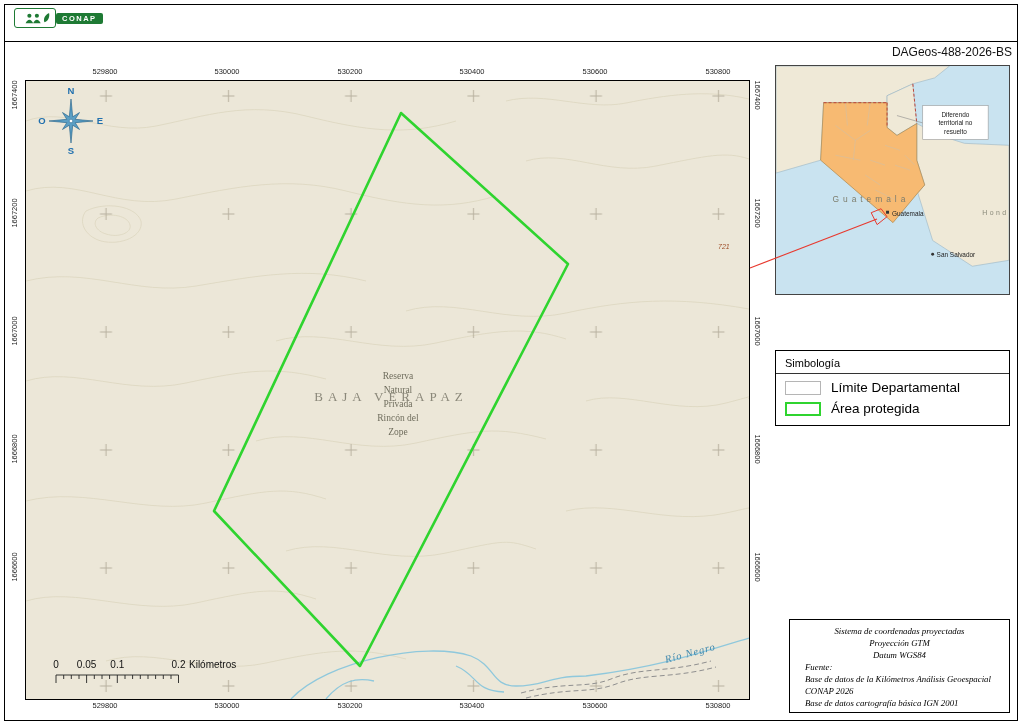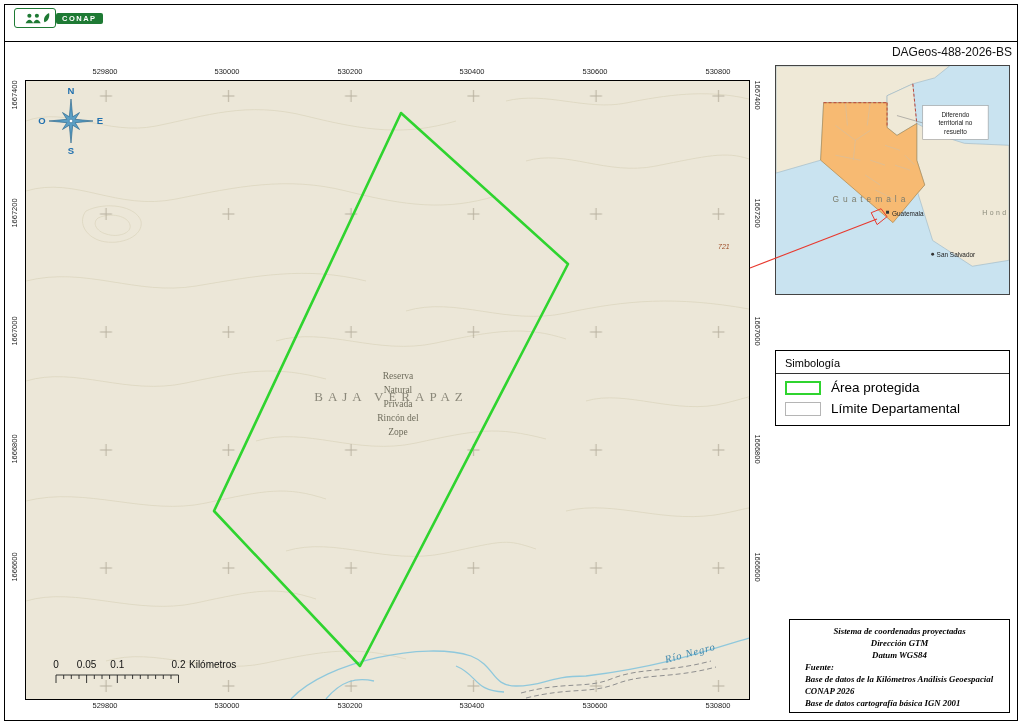--- a/index.html
+++ b/index.html
@@ -25,21 +25,21 @@
   .legend{position:absolute;left:775px;top:350px;width:235px;height:76px;
         border:1.3px solid #000;background:#fff;box-sizing:border-box;}
   .legend-title{font-size:11px;color:#000;padding:6px 0 4px 9px;}
   .legend-rule{border-top:1px solid #333;}
   .legend-item{display:flex;align-items:center;gap:10px;padding:6px 0 0 9px;font-size:13.5px;color:#000;}
   .swatch{width:36px;height:14px;background:#fff;display:inline-block;box-sizing:border-box;}
   .swatch-dept{border:1px solid #b5b5b5;}
   .swatch-prot{border:2.6px solid #2fd42f;}
   .credits{position:absolute;left:789px;top:619px;width:221px;height:94px;
         border:1.2px solid #000;background:#fff;box-sizing:border-box;
-        font-family:"Liberation Serif",serif;font-weight:bold;font-style:italic;
+        font-family:"Liberation Serif",serif;font-weight:normal;font-style:italic;
         font-size:8.8px;line-height:12px;color:#000;padding:5px 7px;}
   .c-center{text-align:center;}
   .c-left{text-align:left;margin-left:8px;}
   .overlay{position:absolute;left:0;top:0;width:1024px;height:726px;pointer-events:none;z-index:40;}
 </style>
 </head>
 <body>
 
 <div class="page">
 
@@ -210,32 +210,32 @@
   </div>
 
   <svg class="overlay">
     <line x1="877" y1="219" x2="750" y2="268" stroke="#e8392e" stroke-width="1.1"></line>
   </svg>
 
   <div class="legend">
     <div class="legend-title">Simbología</div>
     <div class="legend-rule"></div>
     <div class="legend-item">
+      <span class="swatch swatch-dept"></span>
+      <span>Límite Departamental</span>
+    </div>
+    <div class="legend-item">
       <span class="swatch swatch-prot"></span>
       <span>Área protegida</span>
     </div>
-    <div class="legend-item">
-      <span class="swatch swatch-dept"></span>
-      <span>Límite Departamental</span>
-    </div>
   </div>
 
   <div class="credits">
     <div class="c-center">Sistema de coordenadas proyectadas</div>
-    <div class="c-center">Dirección GTM</div>
+    <div class="c-center">Proyección GTM</div>
     <div class="c-center">Datum WGS84</div>
     <div class="c-left">Fuente:</div>
     <div class="c-left">Base de datos de la Kilómetros Análisis Geoespacial</div>
     <div class="c-left">CONAP 2026</div>
     <div class="c-left">Base de datos cartografía básica IGN 2001</div>
   </div>
 
 </div>
 
 </body></html>

